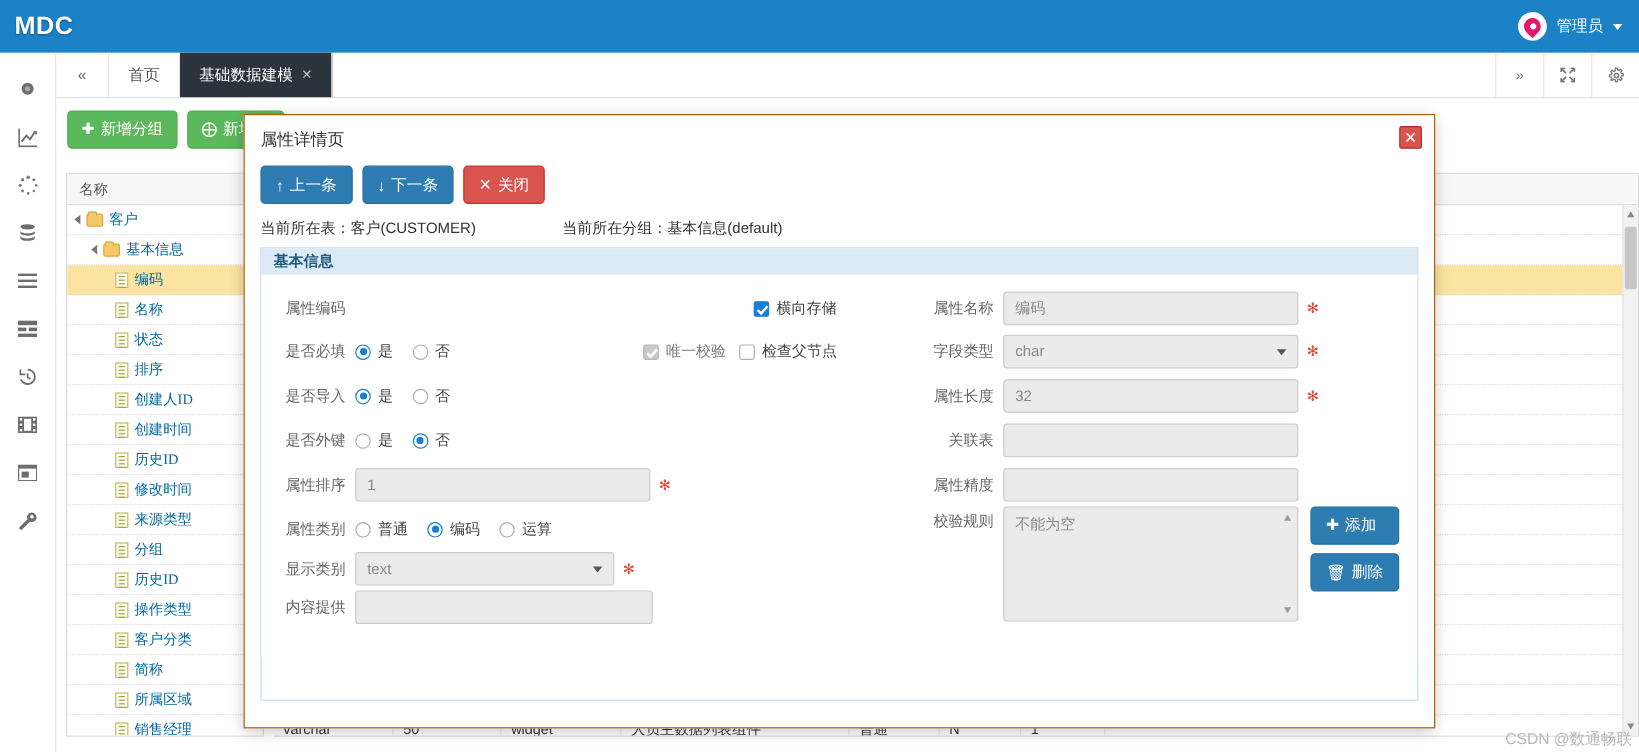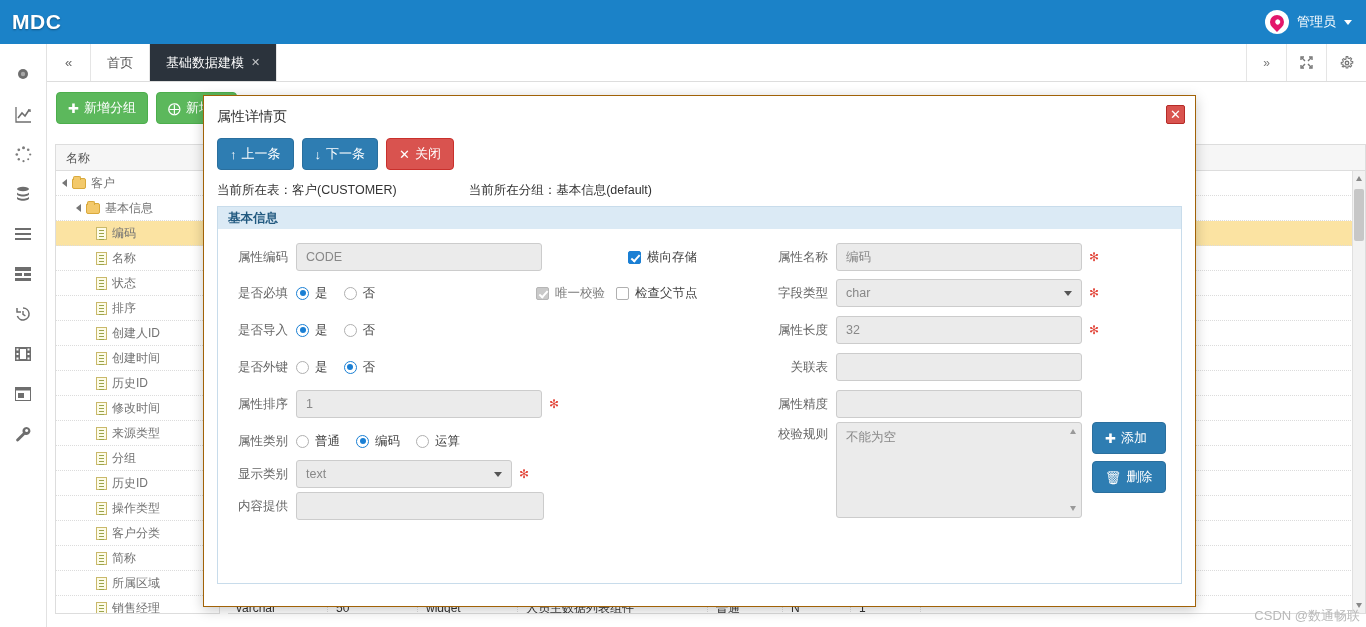--- a/index.html
+++ b/index.html
@@ -94,22 +94,22 @@
   .tree-panel {
     position: absolute; left: 8px; top: 62px; width: 165px; height: 470px;
     border: 1px solid #ddd; background: #fff; overflow: hidden;
   }
   .tree-head {
     height: 26px; line-height: 26px; padding-left: 10px;
     background: #f6f6f6; border-bottom: 1px solid #ddd; color: #555; font-size: 12px;
   }
   .tree-row {
     height: 25px; display: flex; align-items: center;
-    border-bottom: 1px dotted #dcdcdc; font-size: 12px; color: #737373;
-    padding-right: 4px; white-space: nowrap;
+    border-bottom: 1px dotted #dcdcdc; font-size: 12px; color: #0369a1;
+    padding-right: 4px; white-space: nowrap; font-family: Liberation Serif, serif;
   }
   .tree-row.selected { background: #fbe3a2; }
   .tw-0 { padding-left: 6px; }
   .tw-1 { padding-left: 20px; }
   .tw-2 { padding-left: 40px; }
   .tri {
     width: 0; height: 0; border-top: 4px solid transparent;
     border-bottom: 4px solid transparent; border-right: 5px solid #777;
     margin-right: 5px; flex: none;
   }
@@ -699,21 +699,20 @@
     <span class="g2">当前所在分组：</span>
     <span>基本信息(default)</span>
   </div>
 
   <div class="panel">
     <div class="panel-head">基本信息</div>
     <div class="panel-body">
 
       <div class="frow" style="left:0; top:14px;">
         <div class="flabel">属性编码</div>
-        <div class="finput" style="width:246px;">CODE</div>
       </div>
       <div class="frow" style="left:410px; top:14px;">
         <div class="cbox on"></div>
         <div class="cbox-lbl">横向存储</div>
       </div>
       <div class="frow" style="left:540px; top:14px;">
         <div class="flabel">属性名称</div>
         <div class="finput" style="width:246px;">编码</div>
         <span class="req">✻</span>
       </div>

